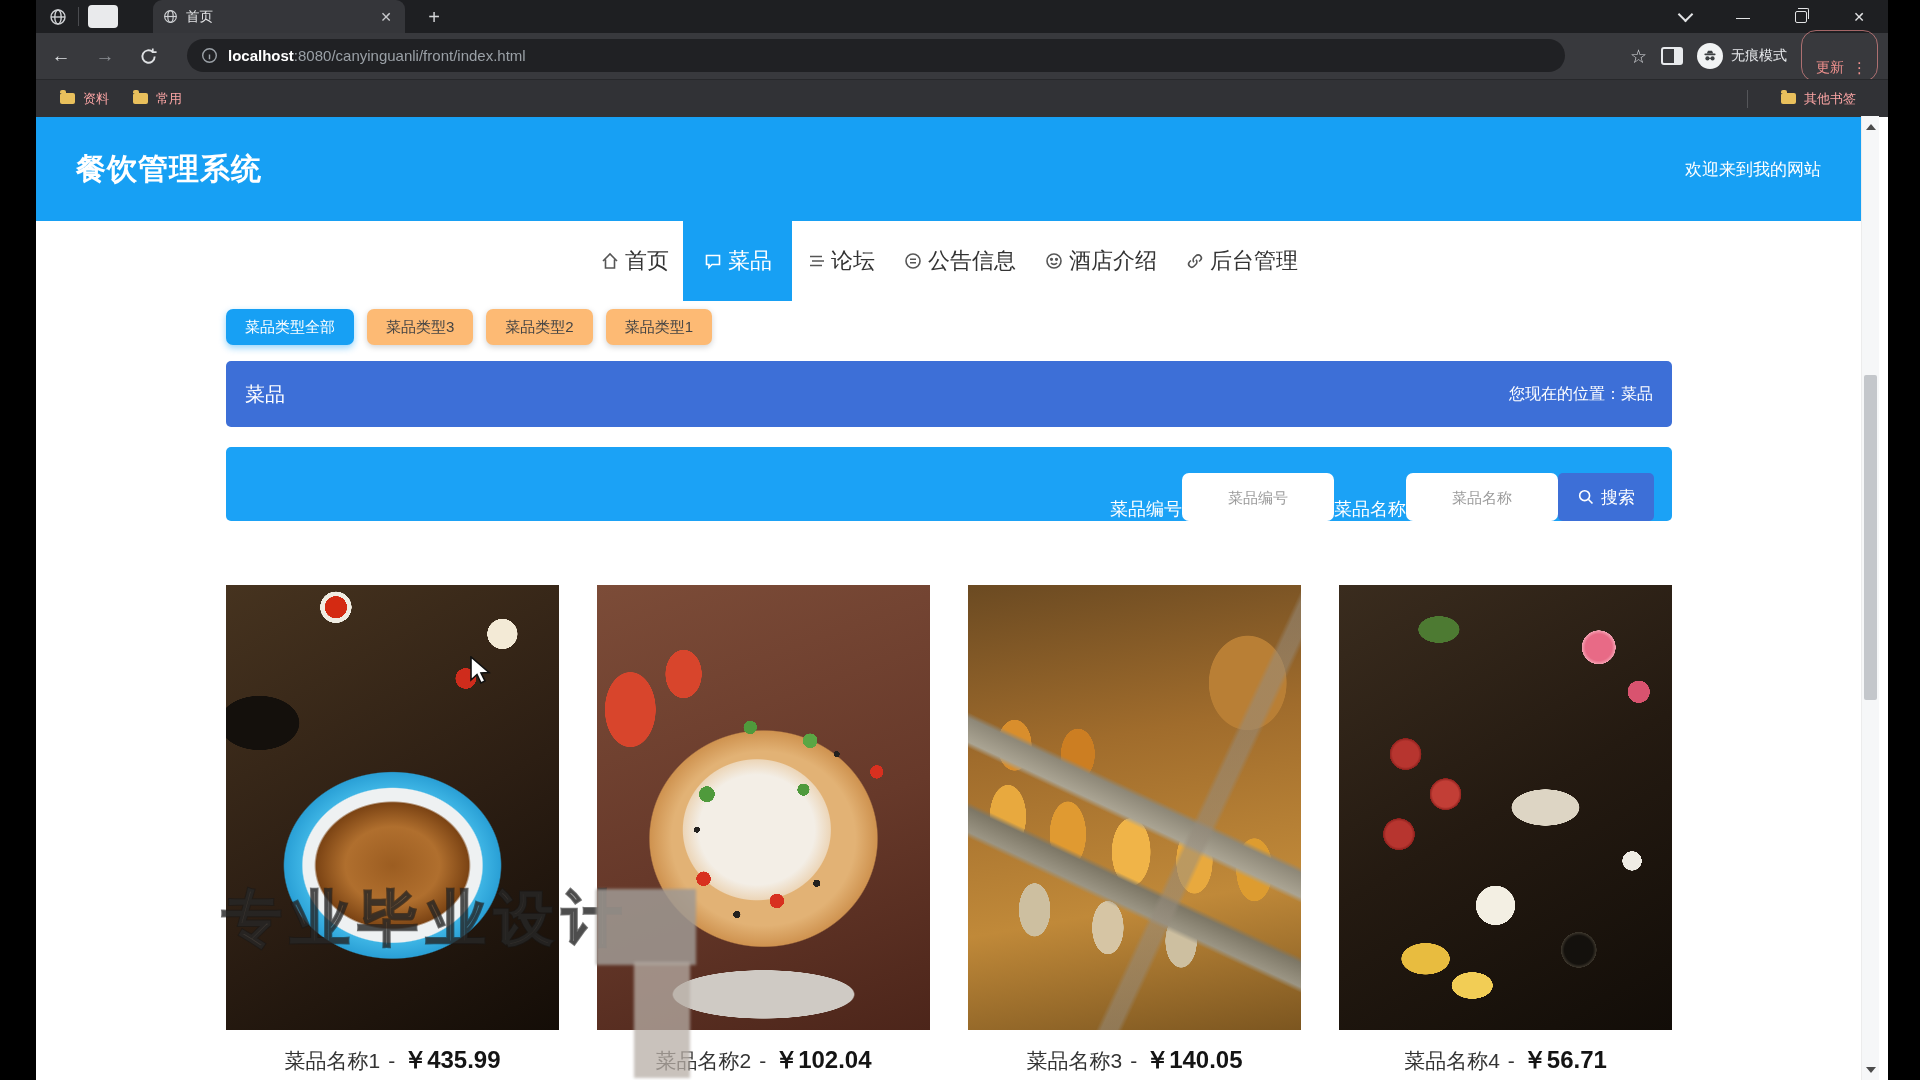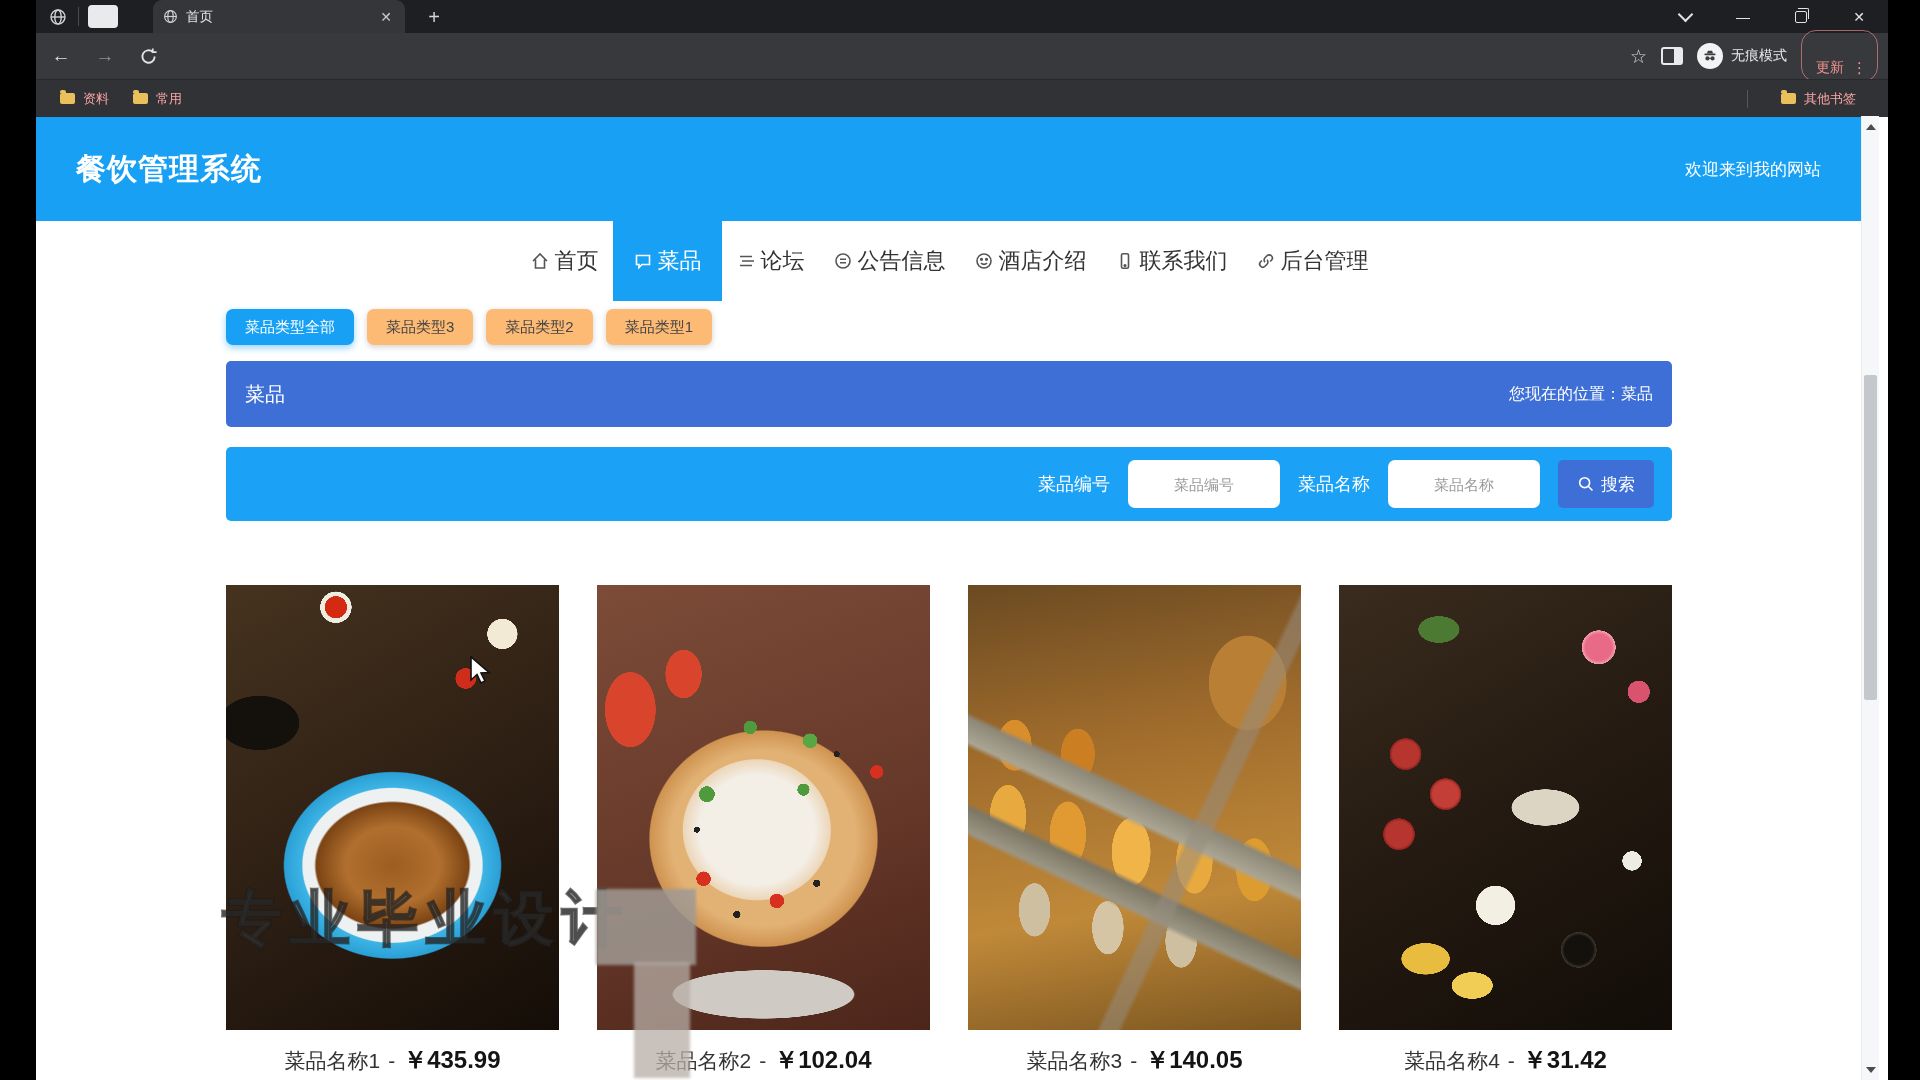--- a/index.html
+++ b/index.html
@@ -65,21 +65,21 @@
 
   .content{width:1446px;margin:0 auto;}
   .chips{display:flex;gap:13px;margin-top:8px;text-align:center;}
   .chip{height:36px;display:flex;align-items:center;padding:0 19px;background:#fdba74;border-radius:7px;box-shadow:0 2px 6px rgba(0,0,0,.18);font-size:15px;color:#444;}
   .chip.active{background:#17a0f4;color:#fff;box-shadow:0 3px 7px rgba(23,160,244,.45);}
 
   .banner{margin-top:16px;height:66px;background:#3d6fd7;border-radius:5px;display:flex;align-items:center;justify-content:space-between;padding:0 19px;box-sizing:border-box;}
   .banner .b-title{color:#fff;font-size:20px;}
   .banner .b-loc{color:#fff;font-size:16px;}
 
-  .searchbar{margin-top:20px;height:74px;background:#1ba2f6;border-radius:5px;display:flex;align-items:center;justify-content:flex-end;gap:18px;padding-right:6px;box-sizing:border-box;}
+  .searchbar{margin-top:20px;height:74px;background:#1ba2f6;border-radius:5px;display:flex;align-items:flex-end;justify-content:flex-end;padding-right:6px;box-sizing:border-box;}
   .s-label{color:#fff;font-size:18px;}
   .s-input{width:148px;height:46px;border:none;border-radius:7px;background:#fff;text-align:center;font-size:15px;color:#333;outline:none;}
   .s-input::placeholder{color:#9b9b9b;}
   .s-btn{width:96px;height:48px;margin-right:12px;background:#3d6fd7;border:none;border-radius:5px;color:#fff;font-size:17px;display:flex;align-items:center;justify-content:center;gap:6px;}
 
   .cards{margin-top:64px;display:flex;gap:38px;}
   .card{width:333px;background:#fff;}
   .card-img{width:333px;height:445px;}
   .card-label{height:70px;display:flex;align-items:baseline;justify-content:center;gap:8px;padding-top:14px;box-sizing:border-box;}
   .c-name{font-size:21px;color:#333;}
@@ -199,20 +199,29 @@
 
   <div class="toolbar">
     <div class="nav-ic back">←</div>
     <div class="nav-ic fwd">→</div>
     <div class="nav-ic reload">
       <svg width="19" height="19" viewBox="0 0 20 20" fill="none" stroke="#dfe1e4" stroke-width="2">
           <path d="M16.5 10a6.5 6.5 0 1 1-2-4.7"></path>
           <path d="M14.5 1.5v4h4" stroke-width="1.8"></path>
         </svg>
     </div>
+    <div class="omnibox">
+      <span class="info">
+        <svg width="17" height="17" viewBox="0 0 18 18" fill="none" stroke="#9aa0a6" stroke-width="1.5">
+            <circle cx="9" cy="9" r="7.2"></circle>
+            <path d="M9 8v5M9 5.2v.2"></path>
+          </svg>
+      </span>
+      <span class="url"><b>localhost</b><span>:8080/canyinguanli/front/index.html</span></span>
+    </div>
     <div class="tb-right">
       <span class="star">☆</span>
       <div class="sidepanel"></div>
       <div class="incog-wrap">
         <div class="incog">
           <svg width="16" height="16" viewBox="0 0 20 20" fill="#3c4043">
               <rect x="3" y="7" width="14" height="2" rx="1"></rect>
               <path d="M6 7l1.5-3.5h5L14 7z"></path>
               <circle cx="6.8" cy="13" r="2.6"></circle>
               <circle cx="13.2" cy="13" r="2.6"></circle>
@@ -278,27 +287,20 @@
           <span>公告信息</span>
         </div>
         <div class="nav-item">
           <svg width="20" height="20" viewBox="0 0 20 20" fill="none" stroke-width="1.6">
               <circle cx="10" cy="10" r="7"></circle>
               <circle cx="7.5" cy="8.3" r="0.8" fill="#555"></circle>
               <circle cx="12.5" cy="8.3" r="0.8" fill="#555"></circle>
               <path d="M7 12c1.6 1.9 4.4 1.9 6 0"></path>
             </svg>
           <span>酒店介绍</span>
-        </div>
-        <div class="nav-item">
-          <svg width="20" height="20" viewBox="0 0 20 20" fill="none" stroke-width="1.6">
-              <rect x="6.5" y="2.8" width="7" height="14.4" rx="1.5"></rect>
-              <circle cx="10" cy="14.6" r="0.8" fill="#555"></circle>
-            </svg>
-          <span>联系我们</span>
         </div>
         <div class="nav-item">
           <svg width="20" height="20" viewBox="0 0 20 20" fill="none" stroke-width="1.6">
               <path d="M9 11.2a3.1 3.1 0 0 1 0-4.4l2-2a3.1 3.1 0 0 1 4.4 4.4l-1.3 1.3"></path>
               <path d="M11 8.8a3.1 3.1 0 0 1 0 4.4l-2 2a3.1 3.1 0 0 1-4.4-4.4l1.3-1.3"></path>
             </svg>
           <span>后台管理</span>
         </div>
       </div>
 
@@ -352,21 +354,21 @@
               <span class="c-name">菜品名称3</span>
               <span class="c-sep">-</span>
               <span class="c-price">￥140.05</span>
             </div>
           </div>
           <div class="card">
             <div class="card-img food-board"></div>
             <div class="card-label">
               <span class="c-name">菜品名称4</span>
               <span class="c-sep">-</span>
-              <span class="c-price">￥31.42</span>
+              <span class="c-price">￥56.71</span>
             </div>
           </div>
         </div>
       </div>
 
       <div class="watermark">专业毕业设计</div>
       <div class="censor1"></div>
       <div class="censor2"></div>
     </div>
   </div>

